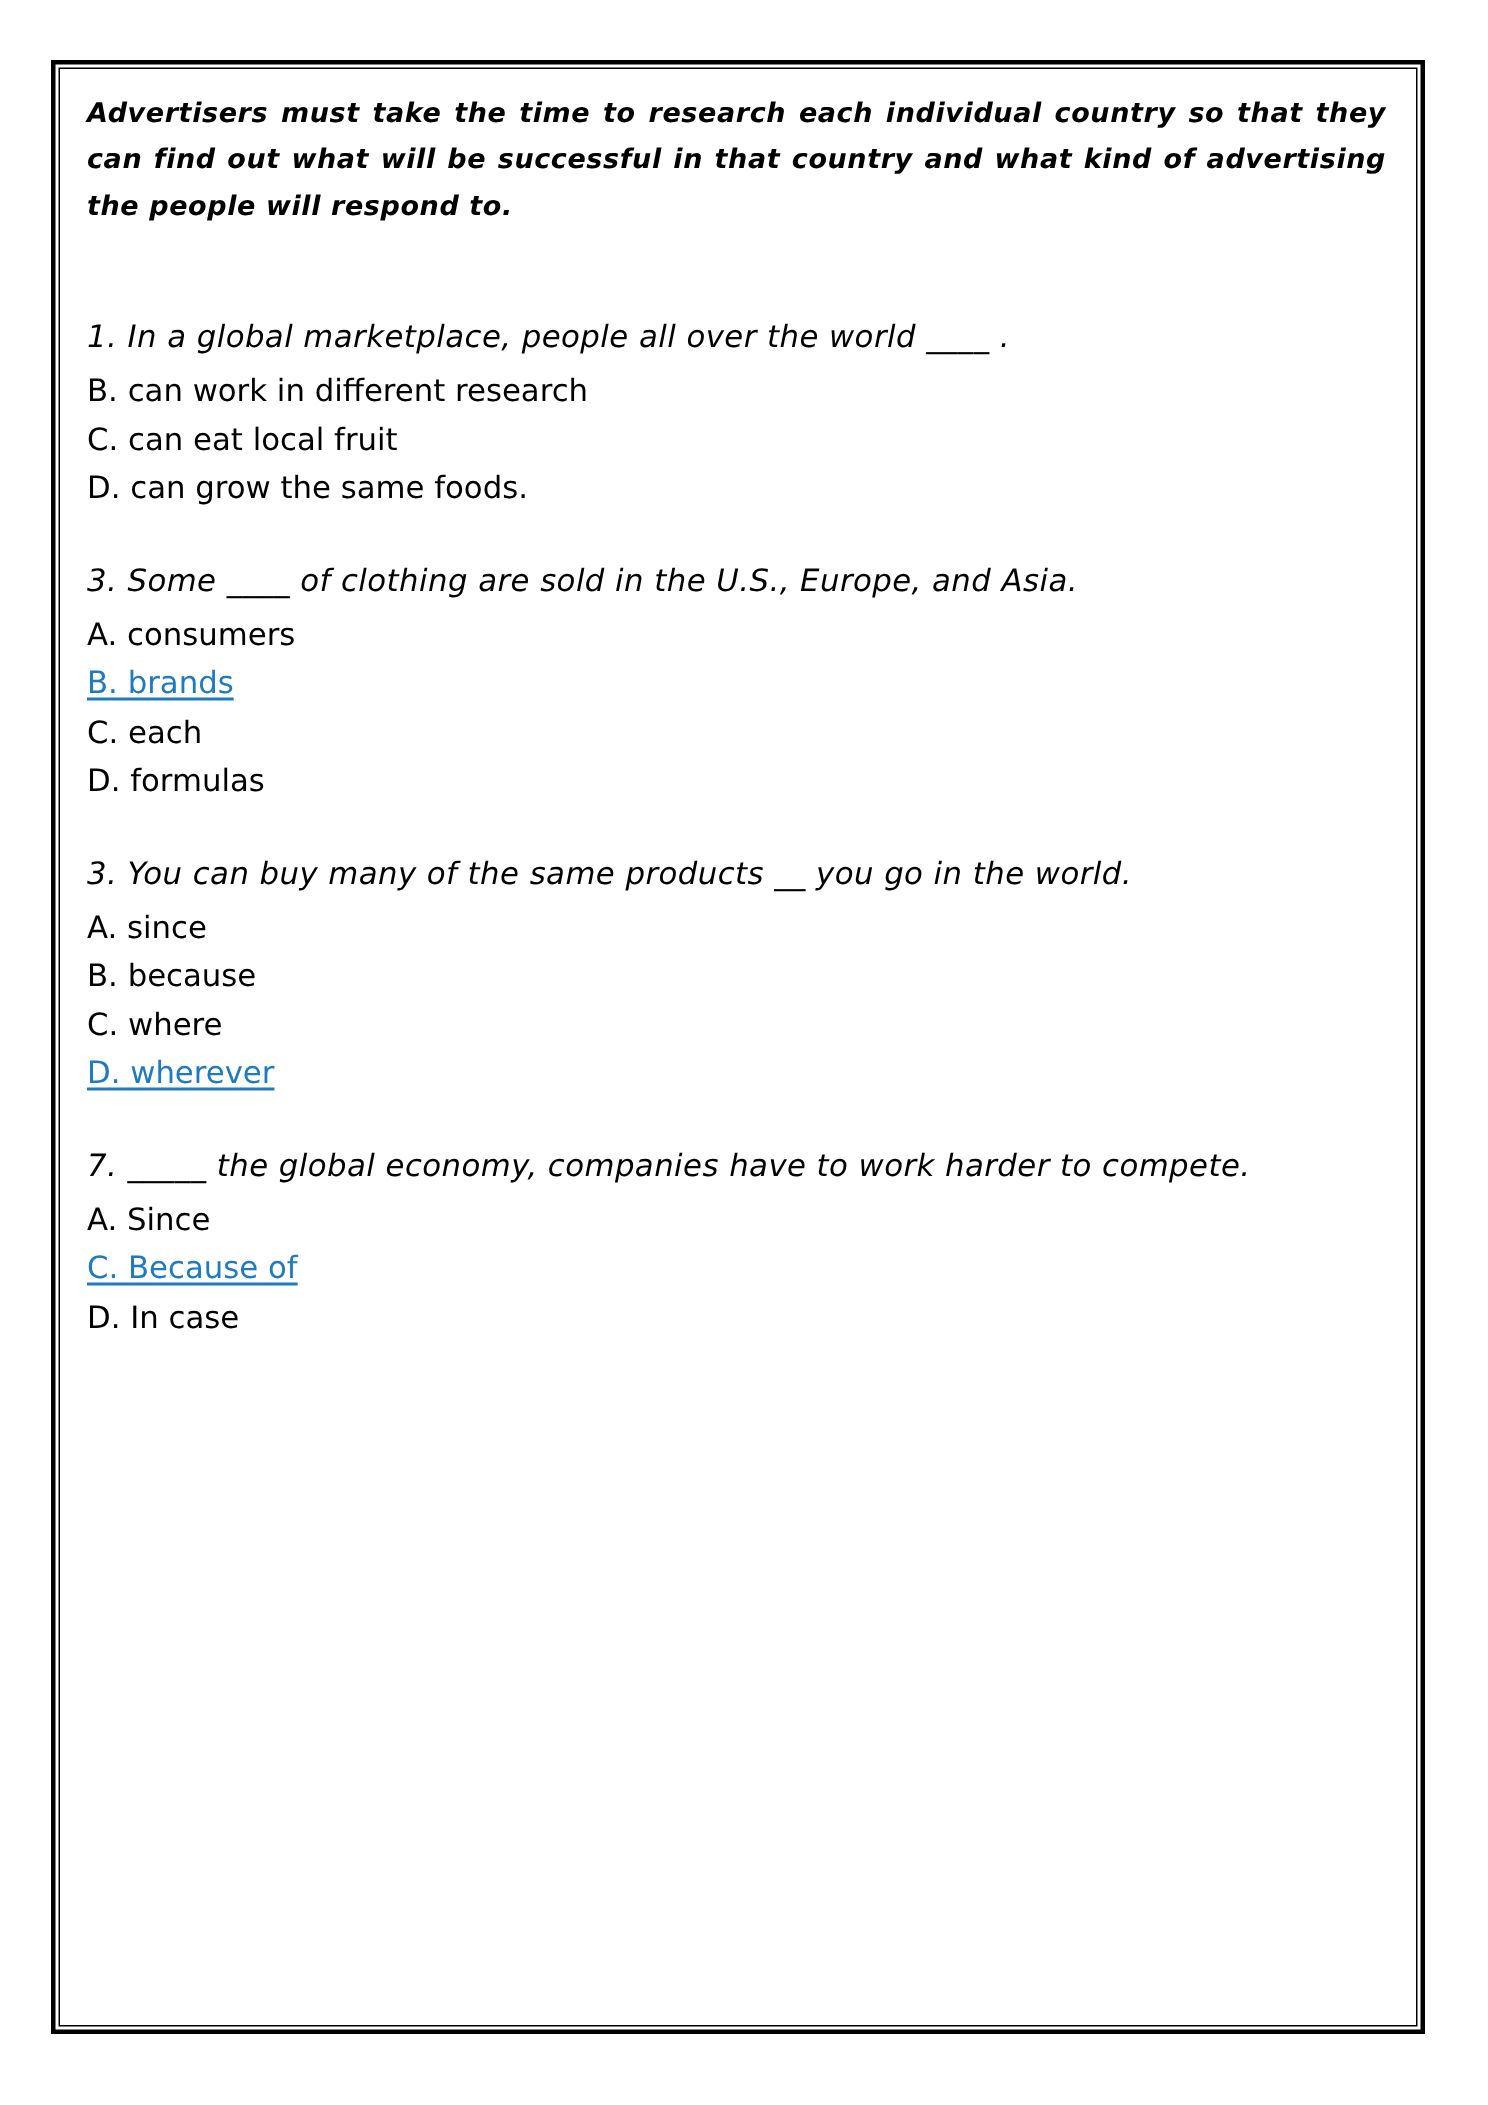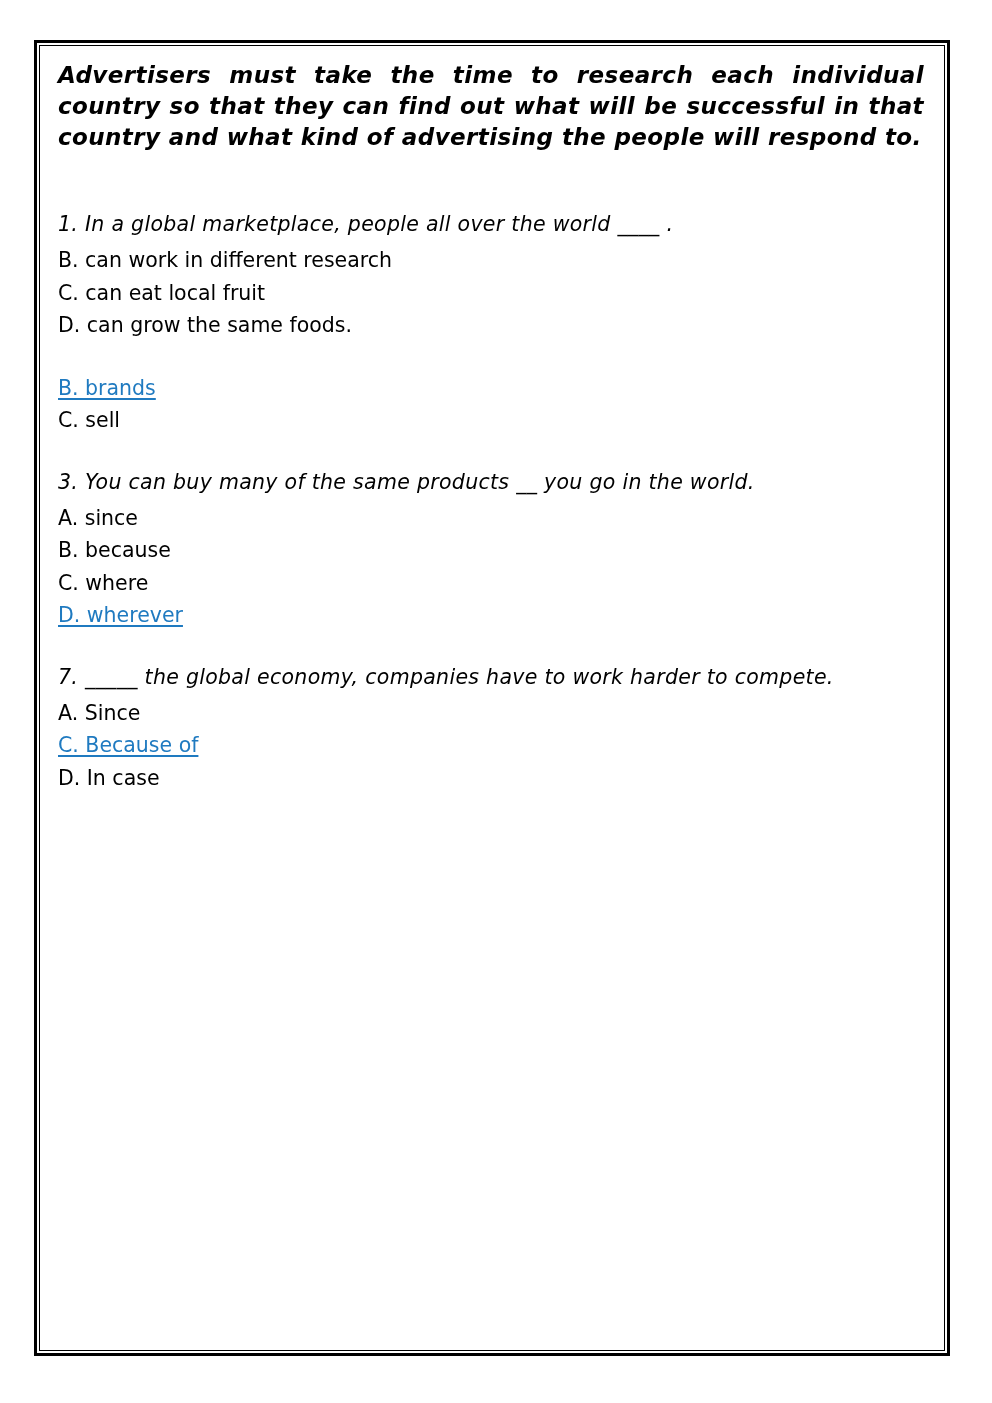--- a/index.html
+++ b/index.html
@@ -43,21 +43,21 @@
     position: absolute;
     left: 58px;
     top: 60px;
     width: 868px;
     box-sizing: border-box;
   }
   .intro {
     font-family: "DejaVu Sans", sans-serif;
     font-style: italic;
     font-weight: bold;
-    font-size: 23px;
+    font-size: 18px;
     line-height: 31px;
     letter-spacing: 0.4px;
     text-align: justify;
     width: 866px;
     margin: 0 0 56px 0;
   }
   .question-block {
     margin-bottom: 30px;
   }
   .q-stem {
@@ -98,22 +98,25 @@
 
       <div class="question-block">
         <div class="q-stem">1. In a global marketplace, people all over the world ____ .</div>
         <div class="option">B. can work in different research</div>
         <div class="option">C. can eat local fruit</div>
         <div class="option">D. can grow the same foods.</div>
       </div>
 
 
       <div class="question-block">
+        <div class="q-stem">3. Some ____ of clothing are sold in the U.S., Europe, and Asia.</div>
+        <div class="option">A. consumers</div>
         <div class="option answer">B. brands</div>
-        <div class="option">C. sell</div>
+        <div class="option">C. each</div>
+        <div class="option">D. formulas</div>
       </div>
 
       <div class="question-block">
         <div class="q-stem">3. You can buy many of the same products __ you go in the world.</div>
         <div class="option">A. since</div>
         <div class="option">B. because</div>
         <div class="option">C. where</div>
         <div class="option answer">D. wherever</div>
       </div>
 

